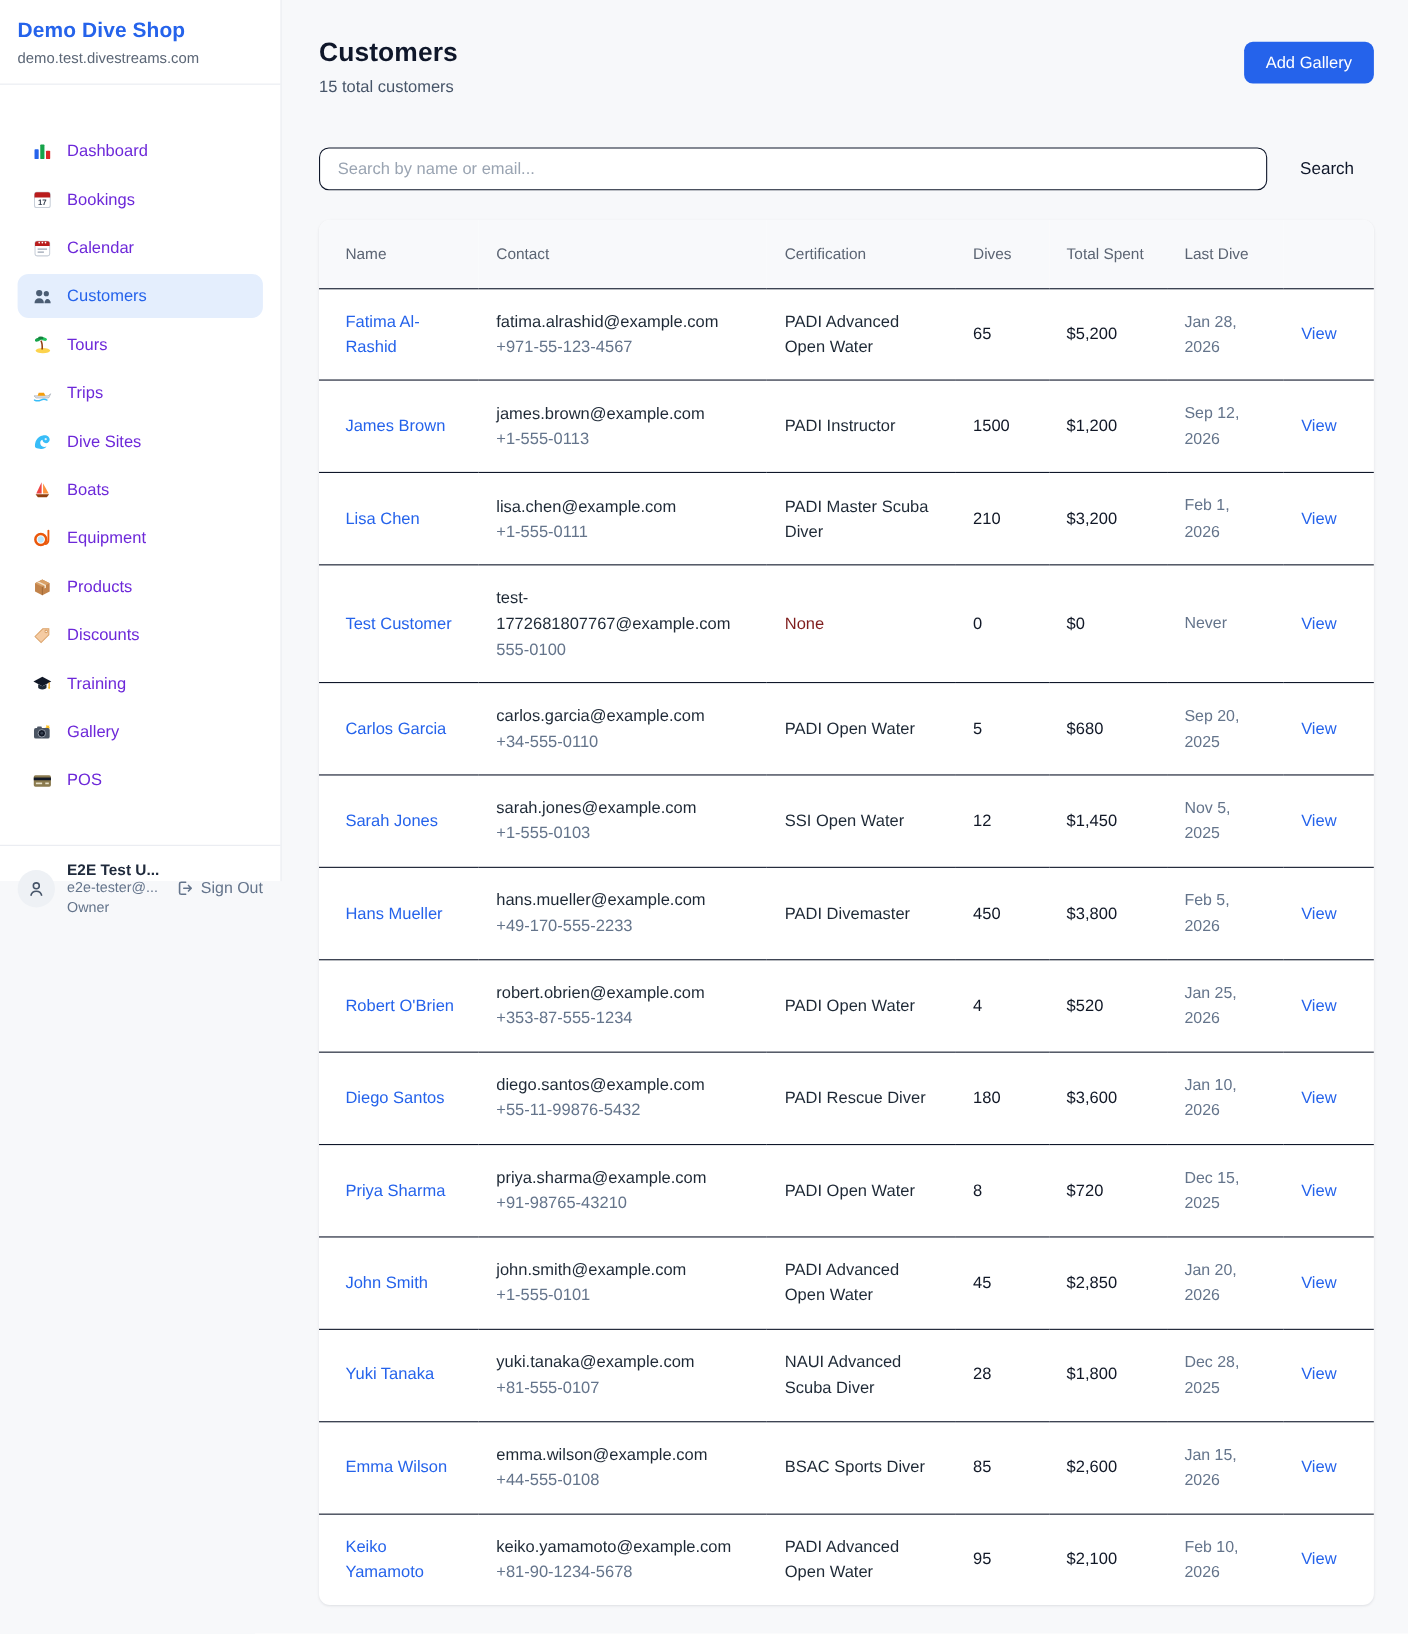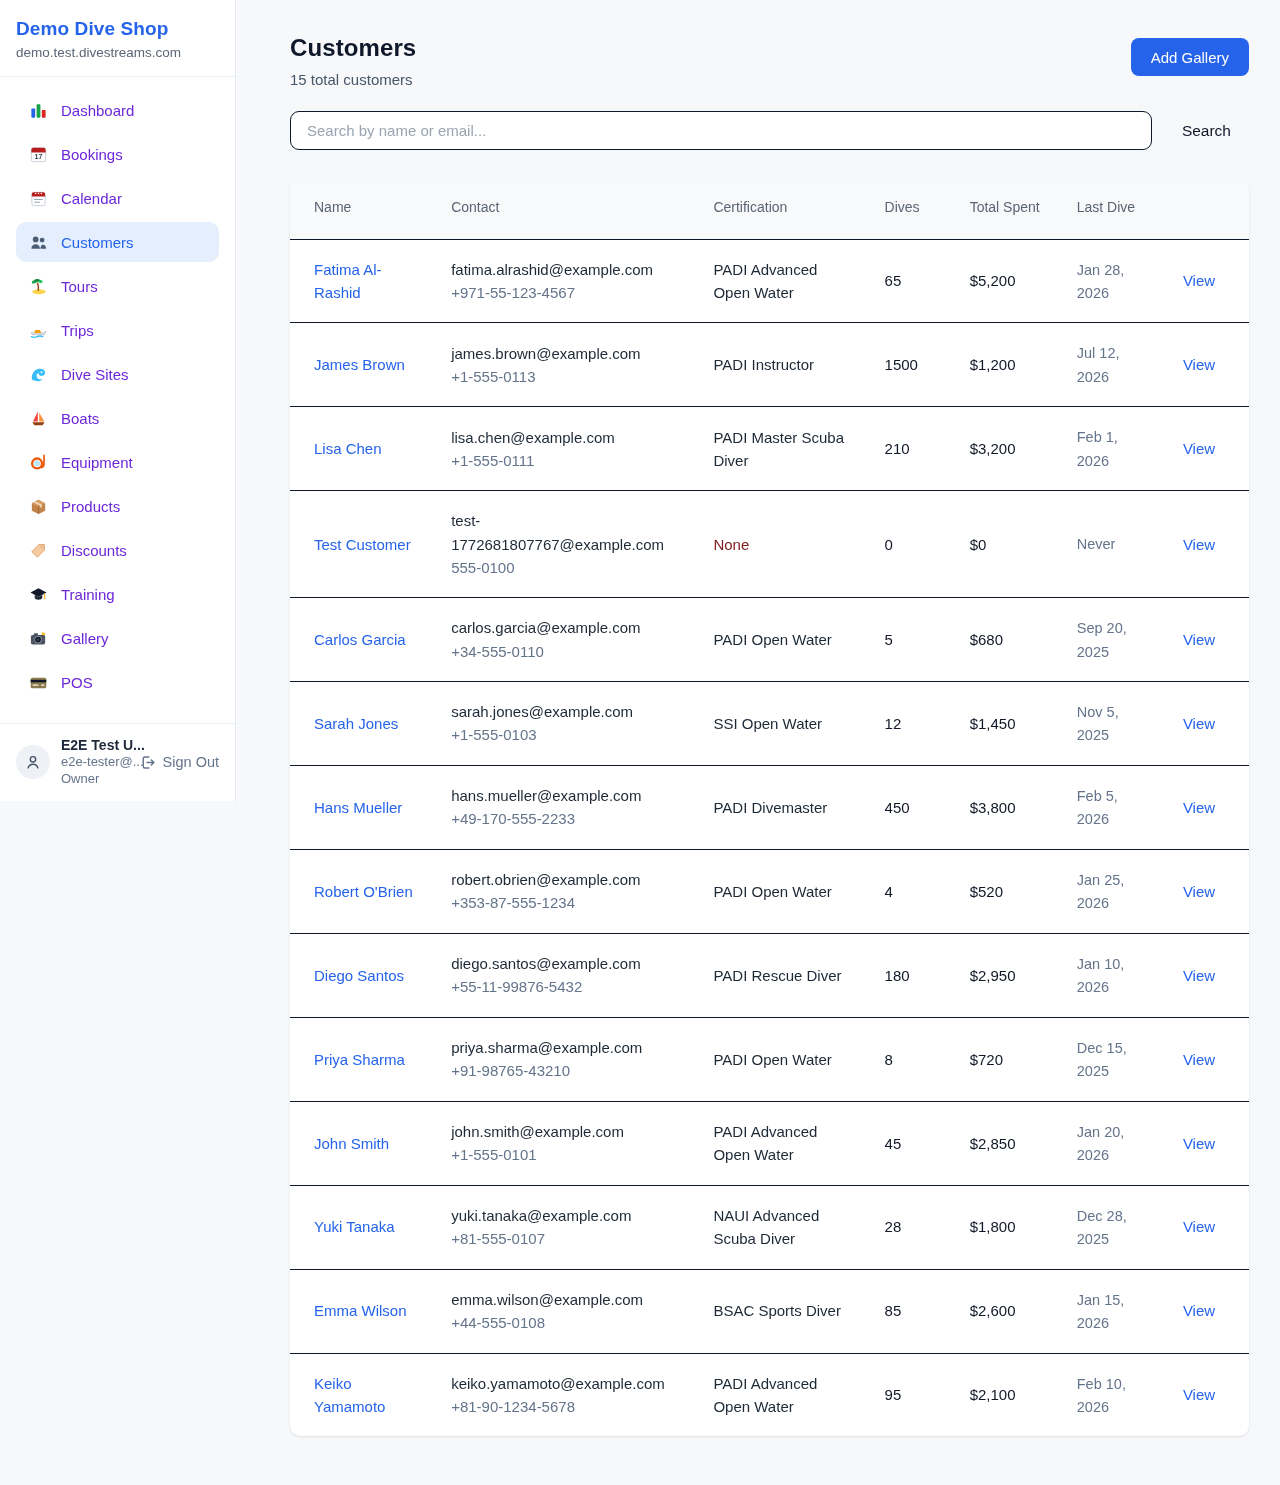--- a/index.html
+++ b/index.html
@@ -4,23 +4,23 @@
 <style>
   * { margin:0; padding:0; box-sizing:border-box; }
   html,body { width:1280px; height:1485px; overflow:hidden; }
   body {
     font-family:"Liberation Sans","DejaVu Sans",sans-serif;
     background:#f7f8fa; color:#0f172a; position:relative;
   }
 
   
   .sidebar {
-    position:absolute; left:0; top:0; width:236px; height:801px;
+    position:absolute; left:0; top:0; width:256px; height:801px;
     background:#ffffff; border-right:1px solid #e7eaef;
-    display:flex; flex-direction:column;
+    display:flex; flex-direction:column;gap:27px;
   }
   .brand { padding:18px 16px 16px 16px; border-bottom:1px solid #e9ecf1; }
   .brand-name { color:#2563eb; font-size:19px; font-weight:700; letter-spacing:.1px; }
   .brand-domain { color:#5b6676; font-size:13.5px; margin-top:5px; }
   .nav { padding:13px 16px 8px 16px; flex:1; }
   .nav-item {
     display:flex; align-items:center; gap:13px;
     height:40px; padding:0 12px; margin-bottom:4px;
     border-radius:10px; cursor:pointer;
     font-size:15px; color:#6d28d9;
@@ -48,21 +48,21 @@
   
   .main { position:absolute; left:256px; top:0; width:1024px; padding:34px 31px 0 34px; }
   .page-head { display:flex; align-items:flex-start; justify-content:space-between; }
   .page-title { font-size:24px; font-weight:700; color:#0f172a; letter-spacing:.1px; }
   .page-sub { font-size:15px; color:#475569; margin-top:9px; }
   .btn-primary {
     background:#2563eb; color:#fff; border:none; border-radius:8px;
     height:38px; padding:0 20px; font-size:15px; font-weight:500;
     font-family:inherit; cursor:pointer; margin-top:4px;
   }
-  .search-row { display:flex; align-items:center; margin-top:23px; }
+  .search-row { display:flex; align-items:center; margin-top:46px; }
   .search-input {
     flex:1; height:39px; border:1px solid #0f172a; border-radius:9px;
     padding:0 16px; font-size:15px; font-family:inherit; color:#0f172a; background:#fff; outline:none;
   }
   .search-input::placeholder { color:#9aa4b2; }
   .search-btn {
     background:none; border:none; font-family:inherit; font-size:15.5px; color:#0f172a;
     margin-left:30px; margin-right:18px; cursor:pointer; font-weight:400;
   }
 
@@ -345,21 +345,21 @@
 
   <tr>
     <td><a href="#" class="name-link">James Brown</a></td>
     <td>
       <div class="email">james.brown@example.com</div>
       <div class="phone">+1-555-0113</div>
     </td>
     <td><span class="cert">PADI Instructor</span></td>
     <td><span class="num">1500</span></td>
     <td><span class="num">$1,200</span></td>
-    <td><span class="date">Jul 12, 2026</span></td>
+    <td><span class="date">Sep 12, 2026</span></td>
     <td><a href="#" class="view-link">View</a></td>
   </tr>
 
   <tr>
     <td><a href="#" class="name-link">Lisa Chen</a></td>
     <td>
       <div class="email">lisa.chen@example.com</div>
       <div class="phone">+1-555-0111</div>
     </td>
     <td><span class="cert">PADI Master Scuba Diver</span></td>
@@ -436,21 +436,21 @@
 
 
   <tr>
     <td><a href="#" class="name-link">Diego Santos</a></td>
     <td>
       <div class="email">diego.santos@example.com</div>
       <div class="phone">+55-11-99876-5432</div>
     </td>
     <td><span class="cert">PADI Rescue Diver</span></td>
     <td><span class="num">180</span></td>
-    <td><span class="num">$2,950</span></td>
+    <td><span class="num">$3,600</span></td>
     <td><span class="date">Jan 10, 2026</span></td>
     <td><a href="#" class="view-link">View</a></td>
   </tr>
 
   <tr>
     <td><a href="#" class="name-link">Priya Sharma</a></td>
     <td>
       <div class="email">priya.sharma@example.com</div>
       <div class="phone">+91-98765-43210</div>
     </td>

